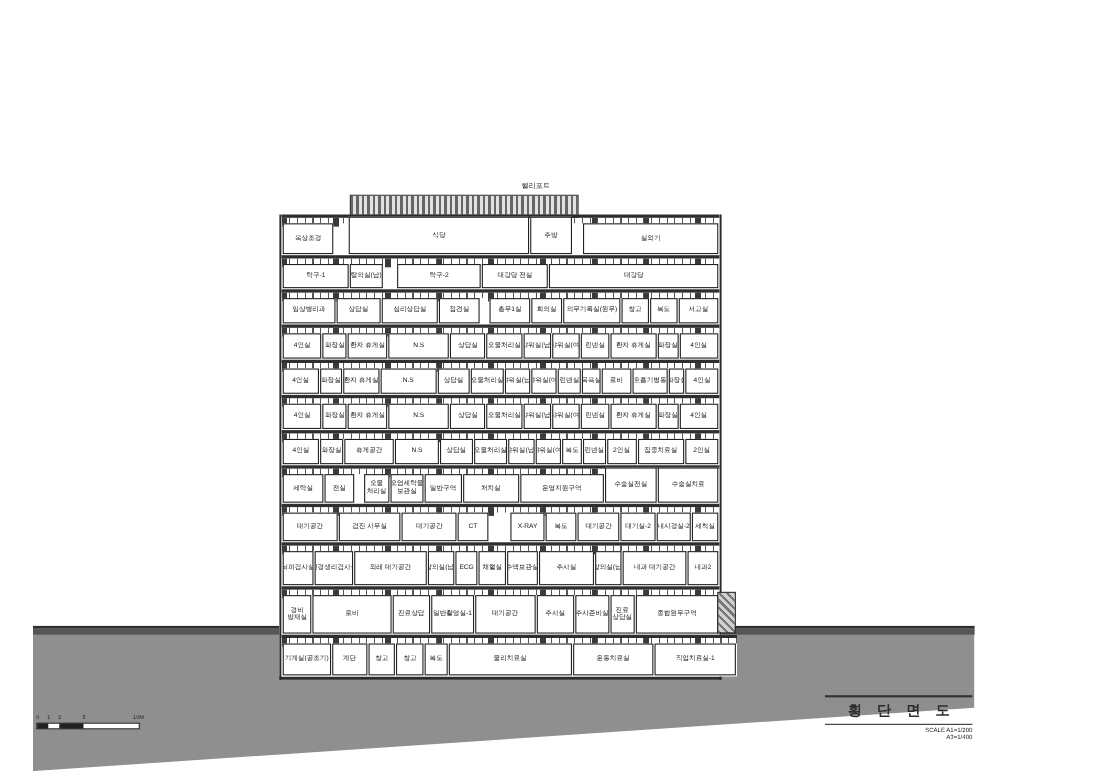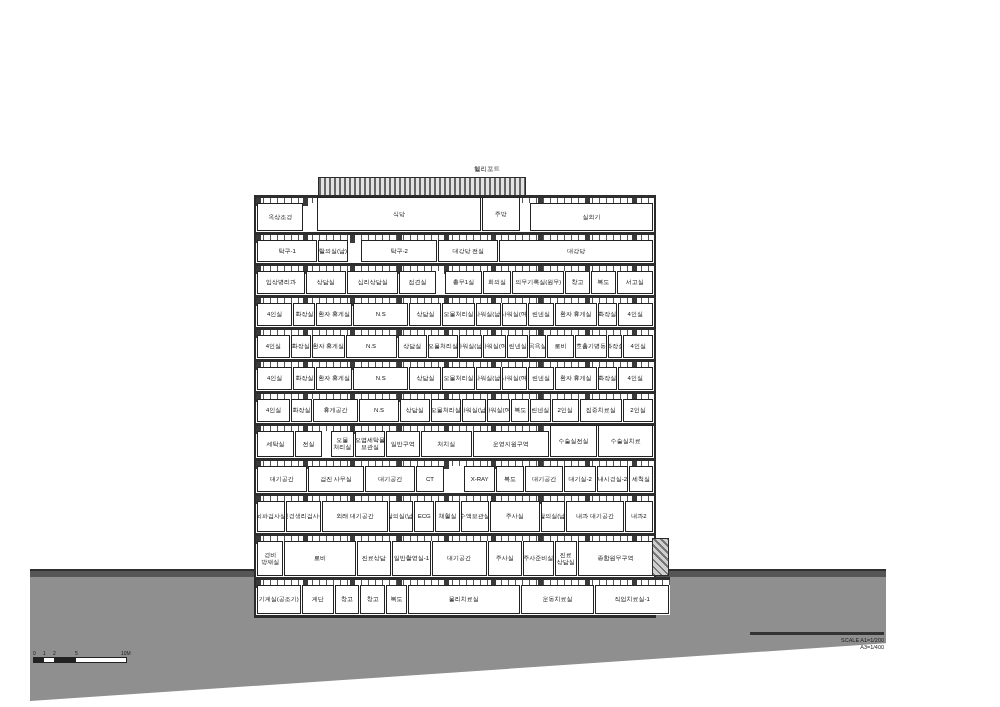--- a/index.html
+++ b/index.html
@@ -474,16 +474,17 @@
   <div id="scale-segments">
       <div class="seg" style="width: 10px; background: rgb(34, 34, 34);"></div>
       <div class="seg" style="width: 10px; background: rgb(255, 255, 255);"></div>
       <div class="seg" style="width: 22px; background: rgb(34, 34, 34);"></div>
       <div class="seg" style="width: 50px; background: rgb(255, 255, 255);"></div>
     </div>
 </div>
 
 <div id="title-block">
   <div class="rule-top"></div>
+  <div id="drawing-title">횡 단 면 도</div>
   <div class="rule-bot"></div>
   <div class="scale-note">SCALE  A1=1/200</div>
   <div class="scale-note">A3=1/400</div>
 </div>
 
 </body></html>

